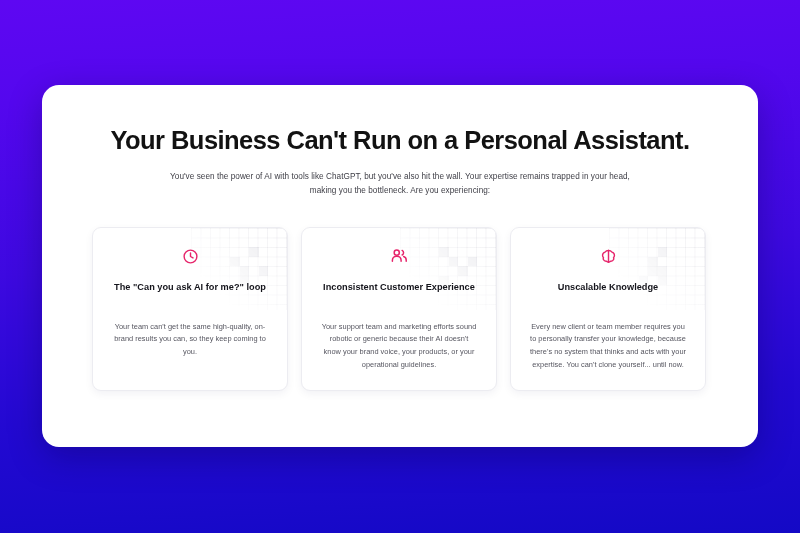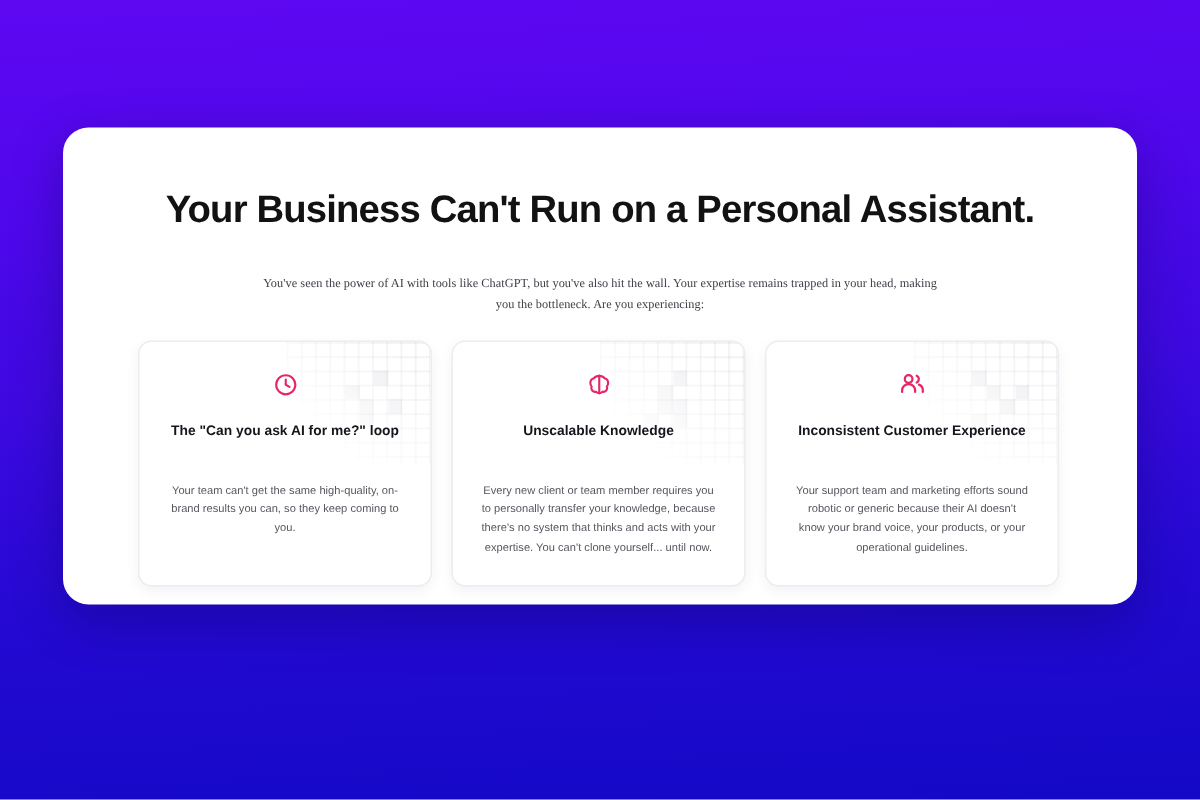--- a/index.html
+++ b/index.html
@@ -21,21 +21,21 @@
     position: absolute;
     inset: 0;
   }
 
   
   .panel {
     position: absolute;
     left: 42px;
     top: 85px;
     width: 716px;
-    height: 318px;
+    height: 362px;
     background: #ffffff;
     border-radius: 17px;
     box-shadow: 0 10px 34px rgba(8, 2, 60, 0.30);
     overflow: hidden;
   }
 
   
   .header {
     text-align: center;
     padding-top: 41px;
@@ -43,29 +43,28 @@
 
   .page-title {
     font-size: 25.5px;
     font-weight: 700;
     letter-spacing: -0.55px;
     color: #121212;
     line-height: 1.1;
   }
 
   .subtitle {
-    margin-top: 28px;
+    margin-top: 16px;
     font-size: 8.2px;
     line-height: 1.72;
     color: #3e3e46;
     max-width: 460px;
     margin-left: auto;
     margin-right: auto;
     letter-spacing: 0.04px;
-    font-family: Liberation Serif, serif;
   }
 
   
   .cards {
     position: absolute;
     left: 50px;
     top: 142px;
     width: 616px;
     display: flex;
     gap: 13px;
@@ -165,53 +164,53 @@
             <circle cx="12" cy="12" r="9"></circle>
             <polyline points="12 7 12 12 15.5 14"></polyline>
           </svg>
         </div>
         <h2 class="card-title">The "Can you ask AI for me?" loop</h2>
         <p class="card-body">Your team can't get the same high-quality, on-brand results you can, so they keep coming to you.</p>
       </article>
 
       <article class="card">
         <div class="card-grid">
-          <span class="cell" style="top:28.5px;right:47.5px;"></span>
-          <span class="cell" style="top:38px;right:47.5px;"></span>
-          <span class="cell" style="top:38px;right:38px;"></span>
-          <span class="cell" style="top:47.5px;right:38px;"></span>
-          <span class="cell" style="top:19px;right:38px;"></span>
-          <span class="cell" style="top:47.5px;right:57px;"></span>
-        </div>
-        <div class="card-icon">
-          <svg width="17" height="17" viewBox="0 0 24 24" fill="none" stroke="#E6256B" stroke-width="2" stroke-linecap="round" stroke-linejoin="round">
-            <path d="M12 3.6c-2.6 0-4.1 1.1-4.9 2.2C5.2 6.3 3.6 8 3.6 10.4c0 1.5.6 2.6 1.3 3.4-.4.7-.5 1.6-.1 2.5.7 1.6 2.5 2.6 4.4 2.4.7.8 1.7 1.3 2.8 1.3"></path>
-            <path d="M12 3.6c2.6 0 4.1 1.1 4.9 2.2 1.9.5 3.5 2.2 3.5 4.6 0 1.5-.6 2.6-1.3 3.4.4.7.5 1.6.1 2.5-.7 1.6-2.5 2.6-4.4 2.4-.7.8-1.7 1.3-2.8 1.3"></path>
-            <line x1="12" y1="3.6" x2="12" y2="20"></line>
-          </svg>
-        </div>
-        <h2 class="card-title">Unscalable Knowledge</h2>
-        <p class="card-body">Every new client or team member requires you to personally transfer your knowledge, because there's no system that thinks and acts with your expertise. You can't clone yourself... until now.</p>
-      </article>
-
-      <article class="card">
-        <div class="card-grid">
           <span class="cell" style="top:19px;right:47.5px;"></span>
           <span class="cell" style="top:28.5px;right:38px;"></span>
           <span class="cell" style="top:38px;right:28.5px;"></span>
           <span class="cell" style="top:28.5px;right:19px;"></span>
           <span class="cell" style="top:47.5px;right:47.5px;"></span>
         </div>
         <div class="card-icon">
           <svg width="18" height="18" viewBox="0 0 24 24" fill="none" stroke="#E6256B" stroke-width="2" stroke-linecap="round" stroke-linejoin="round">
             <circle cx="9" cy="7.5" r="3.4"></circle>
             <path d="M3.2 19v-1.2a5.6 5.6 0 0 1 5.6-5.6h0.4a5.6 5.6 0 0 1 5.6 5.6V19"></path>
             <path d="M16.2 4.6a3.4 3.4 0 0 1 0 6.1"></path>
             <path d="M18.2 12.6a5.1 5.1 0 0 1 3.4 4.8V19"></path>
           </svg>
         </div>
         <h2 class="card-title">Inconsistent Customer Experience</h2>
         <p class="card-body">Your support team and marketing efforts sound robotic or generic because their AI doesn't know your brand voice, your products, or your operational guidelines.</p>
       </article>
 
+      <article class="card">
+        <div class="card-grid">
+          <span class="cell" style="top:28.5px;right:47.5px;"></span>
+          <span class="cell" style="top:38px;right:47.5px;"></span>
+          <span class="cell" style="top:38px;right:38px;"></span>
+          <span class="cell" style="top:47.5px;right:38px;"></span>
+          <span class="cell" style="top:19px;right:38px;"></span>
+          <span class="cell" style="top:47.5px;right:57px;"></span>
+        </div>
+        <div class="card-icon">
+          <svg width="17" height="17" viewBox="0 0 24 24" fill="none" stroke="#E6256B" stroke-width="2" stroke-linecap="round" stroke-linejoin="round">
+            <path d="M12 3.6c-2.6 0-4.1 1.1-4.9 2.2C5.2 6.3 3.6 8 3.6 10.4c0 1.5.6 2.6 1.3 3.4-.4.7-.5 1.6-.1 2.5.7 1.6 2.5 2.6 4.4 2.4.7.8 1.7 1.3 2.8 1.3"></path>
+            <path d="M12 3.6c2.6 0 4.1 1.1 4.9 2.2 1.9.5 3.5 2.2 3.5 4.6 0 1.5-.6 2.6-1.3 3.4.4.7.5 1.6.1 2.5-.7 1.6-2.5 2.6-4.4 2.4-.7.8-1.7 1.3-2.8 1.3"></path>
+            <line x1="12" y1="3.6" x2="12" y2="20"></line>
+          </svg>
+        </div>
+        <h2 class="card-title">Unscalable Knowledge</h2>
+        <p class="card-body">Every new client or team member requires you to personally transfer your knowledge, because there's no system that thinks and acts with your expertise. You can't clone yourself... until now.</p>
+      </article>
+
     </div>
   </section>
 </div>
 
 </body></html>

